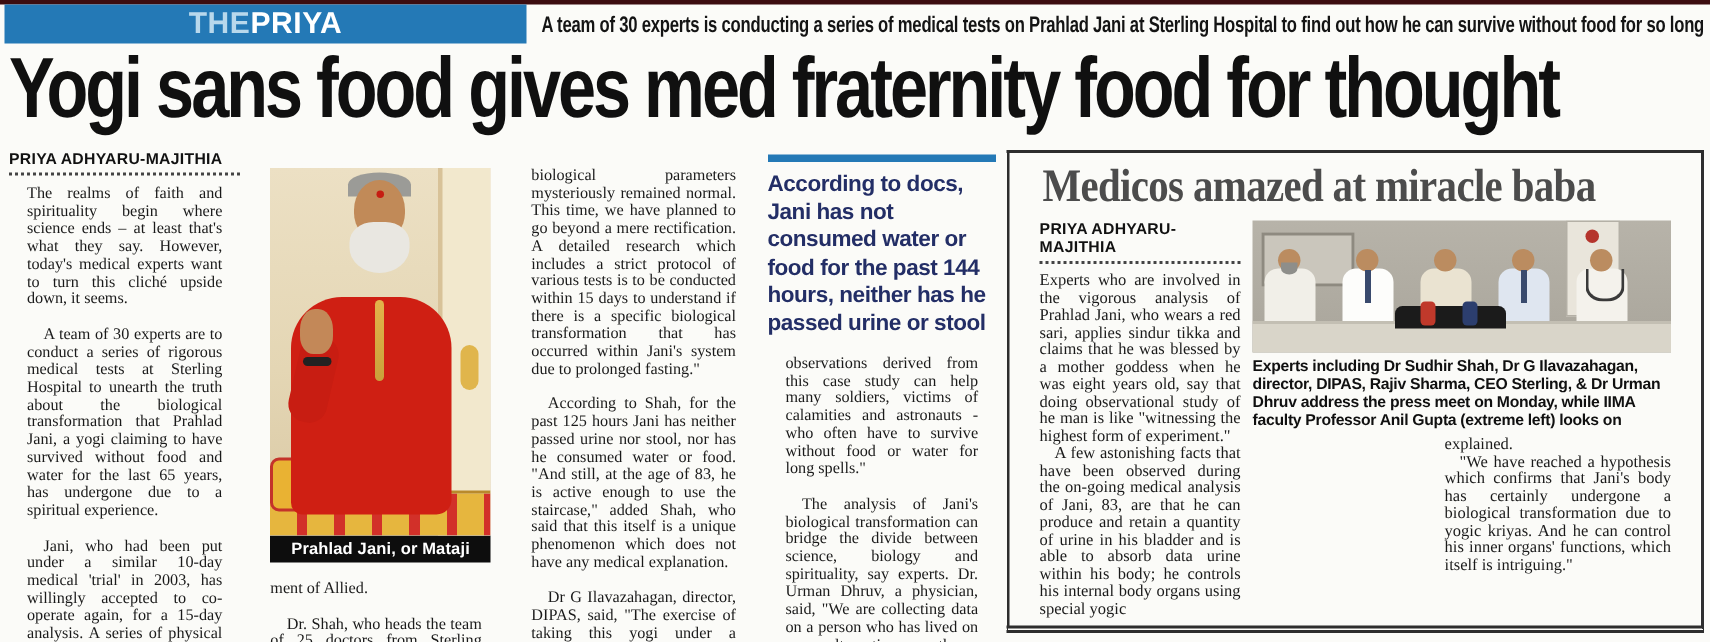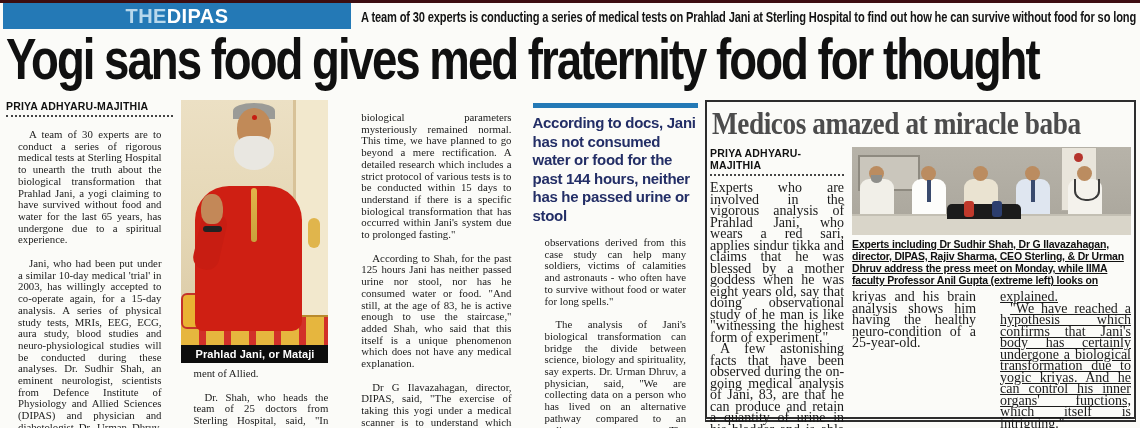--- a/index.html
+++ b/index.html
@@ -20,21 +20,21 @@
   .col p{margin:12px;font-size:10.8px;line-height:11.7px;text-align:justify;text-indent:11px;}
   .col p.first{text-indent:0;}
   .col1{width:174px;}
   .col2{width:165px;margin-left:8px;}
   .col3{width:181px;margin-left:9px;}
   .col4{width:172px;margin-left:9px;}
   .byline{font-family:"Liberation Sans",sans-serif;font-weight:bold;font-size:10.5px;letter-spacing:.2px;
           padding-bottom:3px;border-bottom:2px dotted #444;margin-bottom:7px;color:#111;}
   .col1 p.first{margin-top:2px;}
   
-  .main-photo{margin:0;width:147px;}
+  .main-photo{margin:12px;width:147px;}
   .mp-art{position:relative;width:147px;height:245px;overflow:hidden;
           background:linear-gradient(180deg,#ece0c4 0%,#e4d6b4 55%,#d9c8a4 100%);}
   .mp-door{position:absolute;right:0;top:0;width:32px;height:100%;background:#f2e8cd;border-left:3px solid #d8c298;}
   .mp-orn{position:absolute;right:8px;top:118px;width:12px;height:30px;background:#e0b54c;border-radius:6px;}
   .mp-mat{position:absolute;left:0;right:0;bottom:0;height:28px;border-top:2px solid #b98a2c;
           background:repeating-linear-gradient(90deg,#e6b63e 0 18px,#d23029 18px 25px);}
   .mp-cushion{position:absolute;left:0;bottom:16px;width:38px;height:32px;background:#e9b233;border:2px solid #c4332a;border-radius:6px;}
   .mp-robe{position:absolute;left:14px;right:26px;top:86px;bottom:14px;background:#cf1f13;border-radius:34px 34px 10px 8px;}
   .mp-arm{position:absolute;left:16px;top:112px;width:26px;height:58px;background:#c81d12;transform:rotate(13deg);border-radius:12px;}
   .mp-hand{position:absolute;left:20px;top:94px;width:22px;height:30px;background:#c38858;border-radius:45% 45% 40% 40%;}
@@ -48,75 +48,76 @@
   .mp-caption{height:18px;background:var(--photo-caption-bg,#0d0d0d);color:#fff;display:flex;align-items:center;justify-content:center;
               font-family:"Liberation Sans",sans-serif;font-weight:bold;font-size:11px;letter-spacing:.1px;}
   .col2 p.first{margin-top:5px;}
   
   .pullquote{margin:3px 0 8px;}
   .pq-bar{height:5px;background:var(--banner-blue,#2479b6);margin-bottom:6px;}
   .pq-text{font-family:"Liberation Sans",sans-serif;font-weight:bold;font-size:15px;line-height:18.5px;
            letter-spacing:-.3px;color:var(--pullquote-ink,#232e66);}
   
   .sidebar{flex:1;margin-left:7px;height:306px;border:2px solid #2d2d2d;border-bottom:5px double #2d2d2d;
-           padding:3px 3px 6px;background:#fbfbf8;}
+           padding:3px 20px 6px;background:#fbfbf8;}
   .sidebar h2{margin:1px 0 5px 2px;font-family:"Liberation Serif",serif;font-weight:600;font-size:31px;
               letter-spacing:-.5px;color:var(--sidebar-title,#4c4c4c);white-space:nowrap;
               transform:scaleX(.88);transform-origin:left center;}
   .sb-body{display:flex;align-items:flex-start;}
   .sb-left{width:134px;}
   .sb-right{flex:1;margin-left:8px;}
-  .sidebar p{margin:0;font-size:14px;line-height:11.5px;text-align:justify;text-indent:10px;}
+  .sidebar p{margin:0;font-size:11px;line-height:11.5px;text-align:justify;text-indent:10px;}
   .sidebar p.first{text-indent:0;}
   .sb-byline{font-family:"Liberation Sans",sans-serif;font-weight:bold;font-size:10.5px;letter-spacing:.2px;
              padding-bottom:3px;border-bottom:2px dotted #444;margin-bottom:6px;color:#111;}
   .press-photo{margin:0;position:relative;width:100%;height:88px;overflow:hidden;
                background:linear-gradient(180deg,#b7b3a9 0%,#a9a59b 100%);}
   .pp-screen{position:absolute;left:6px;top:8px;width:58px;height:32px;background:#cac6bc;border:2px solid #8e8a80;}
   .pp-banner{position:absolute;right:34px;top:0;width:34px;height:62px;background:#e9e5db;border:1px solid #b4b0a6;}
   .pp-banner-dot{position:absolute;top:5px;left:12px;width:9px;height:9px;border-radius:50%;background:#b5342c;}
   .pp-table{position:absolute;left:0;right:0;bottom:0;height:19px;background:#d9d5c9;border-top:2px solid #c3bfb3;}
   .pp-mics{position:absolute;bottom:16px;left:95px;width:74px;height:15px;background:#1b1b1b;border-radius:5px 5px 0 0;}
   .pp-mic-r{position:absolute;bottom:18px;left:112px;width:10px;height:16px;background:#c0392b;border-radius:3px;}
   .pp-mic-b{position:absolute;bottom:18px;left:140px;width:10px;height:16px;background:#2c3e6e;border-radius:3px;}
   .pp-person{position:absolute;bottom:17px;width:34px;height:52px;}
   .pp-head{position:absolute;top:0;left:9px;width:15px;height:15px;border-radius:50%;background:#bb8c60;}
   .pp-torso{position:absolute;top:13px;left:0;width:34px;height:39px;border-radius:9px 9px 0 0;}
   .pp-beard{position:absolute;top:9px;left:11px;width:11px;height:8px;border-radius:0 0 50% 50%;background:#8e8e8a;}
   .pp-tie{position:absolute;top:14px;left:15px;width:4px;height:22px;background:#394a6d;}
   .pp-steth{position:absolute;top:13px;left:6px;width:22px;height:20px;border:2px solid #3a3a3a;border-top:none;border-radius:0 0 45% 45%;background:transparent;}
   .pp-p1{left:8px;}  .pp-p2{left:60px;} .pp-p3{left:112px;} .pp-p4{left:164px;} .pp-p5{left:216px;}
   .sb-caption{font-family:"Liberation Sans",sans-serif;font-weight:bold;font-size:10.5px;line-height:12px;
-              letter-spacing:-.2px;margin:3px 0 5px;color:#101010;text-align:left;text-decoration:underline;}
+              letter-spacing:-.2px;margin:3px 0 5px;color:#101010;text-align:left;}
   .sb-cols{display:flex;align-items:flex-start;}
   .sb-mid{width:124px;}
-  .sb-rightcol{flex:1;margin-left:24px;text-decoration:underline;}
+  .sb-rightcol{flex:1;margin-left:4px;}
 </style>
 </head>
 <body>
 
 <div class="page">
   <div class="topline"></div>
 
   <div class="masthead-row">
     <div class="brand">
         <span class="brand-the">THE</span>
-        <span class="brand-anchor">DIPAS</span>
+        <span class="brand-anchor">PRIYA</span>
       </div>
     <div class="strap">
       <span>A team of 30 experts is conducting a series of medical tests on Prahlad Jani at Sterling Hospital to find out how he can survive without food for so long</span>
     </div>
   </div>
 
   <h1 class="headline">Yogi sans food gives med fraternity food for thought</h1>
 
   <div class="content">
 
     <div class="col col1">
       <div class="byline">PRIYA ADHYARU-MAJITHIA</div>
+      <p class="first">The realms of faith and spirituality begin where science ends – at least that's what they say. However, today's medical experts want to turn this cliché upside down, it seems.</p>
       <p>A team of 30 experts are to conduct a series of rigorous medical tests at Sterling Hospital to unearth the truth about the biological transformation that Prahlad Jani, a yogi claiming to have survived without food and water for the last 65 years, has undergone due to a spiritual experience.</p>
       <p>Jani, who had been put under a similar 10-day medical 'trial' in 2003, has willingly accepted to co-operate again, for a 15-day analysis. A series of physical study tests, MRIs, EEG, ECG, aura study, blood studies and neuro-physiological studies will be conducted during these analyses. Dr. Sudhir Shah, an eminent neurologist, scientists from Defence Institute of Physiology and Allied Sciences (DIPAS) and physician and diabetologist Dr. Urman Dhruv, are conducting this observational study in collaboration with Sristi and govern-</p>
     </div>
 
     <div class="col col2">
       <figure class="main-photo">
         <div class="mp-art">
           <div class="mp-door"></div>
           <div class="mp-orn"></div>
           <div class="mp-mat"></div>
@@ -151,21 +152,21 @@
       <p class="first">observations derived from this case study can help many soldiers, victims of calamities and astronauts - who often have to survive without food or water for long spells."</p>
       <p>The analysis of Jani's biological transformation can bridge the divide between science, biology and spirituality, say experts. Dr. Urman Dhruv, a physician, said, "We are collecting data on a person who has lived on an alternative pathway compared to an ordinary person. The comparative study of his reports of the tests conducted in 2003 and results of the recent and ongoing tests would throw light on the process of aging in Jani's body - which seems to have undergone some type of genetic transformation."</p>
     </div>
 
     <aside class="sidebar">
       <h2>Medicos amazed at miracle baba</h2>
       <div class="sb-body">
         <div class="sb-left">
           <div class="sb-byline">PRIYA ADHYARU-MAJITHIA</div>
           <p class="first">Experts who are involved in the vigorous analysis of Prahlad Jani, who wears a red sari, applies sindur tikka and claims that he was blessed by a mother goddess when he was eight years old, say that doing observational study of he man is like "witnessing the highest form of experiment."</p>
-          <p>A few astonishing facts that have been observed during the on-going medical analysis of Jani, 83, are that he can produce and retain a quantity of urine in his bladder and is able to absorb this able within his body; he controls his internal body organs using special yogic</p>
+          <p>A few astonishing facts that have been observed during the on-going medical analysis of Jani, 83, are that he can produce and retain a quantity of urine in his bladder and is able to absorb data urine within his body; he controls his internal body organs using special yogic</p>
         </div>
         <div class="sb-right">
           <figure class="press-photo">
             <div class="pp-screen"></div>
             <div class="pp-banner">
               <div class="pp-banner-dot"></div>
             </div>
             <div class="pp-person pp-p1">
               <div class="pp-torso" style="background:#f1efe8;"></div>
               <div class="pp-head"></div>
@@ -191,21 +192,20 @@
               <div class="pp-steth"></div>
             </div>
             <div class="pp-table"></div>
             <div class="pp-mics"></div>
             <div class="pp-mic-r"></div>
             <div class="pp-mic-b"></div>
           </figure>
           <div class="sb-caption">Experts including Dr Sudhir Shah, Dr G Ilavazahagan, director, DIPAS, Rajiv Sharma, CEO Sterling, &amp; Dr Urman Dhruv address the press meet on Monday, while IIMA faculty Professor Anil Gupta (extreme left) looks on</div>
           <div class="sb-cols">
             <div class="sb-mid">
-              <p class="first">kriyas and his brain analysis shows him having the healthy neuro-condition of a 25-year-old.</p>
             </div>
             <div class="sb-rightcol">
               <p class="first">explained.</p>
               <p>"We have reached a hypothesis which confirms that Jani's body has certainly undergone a biological transformation due to yogic kriyas. And he can control his inner organs' functions, which itself is intriguing."</p>
             </div>
           </div>
         </div>
       </div>
     </aside>
 

